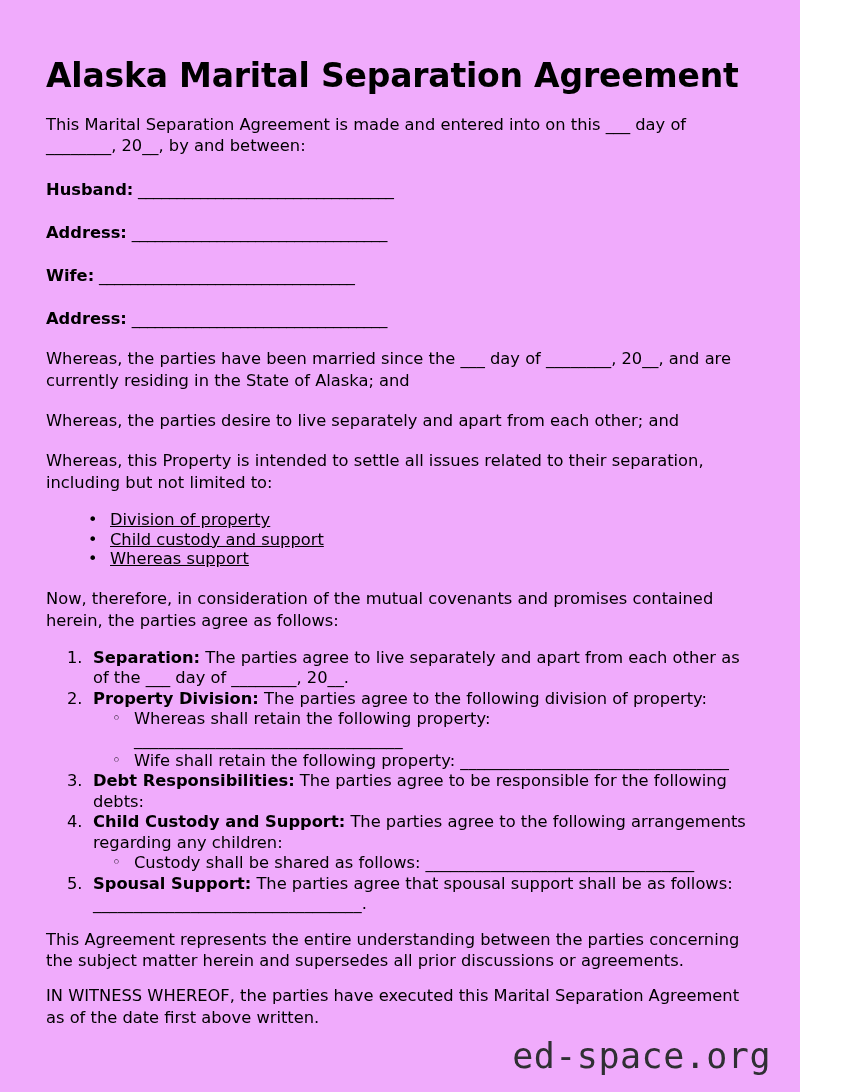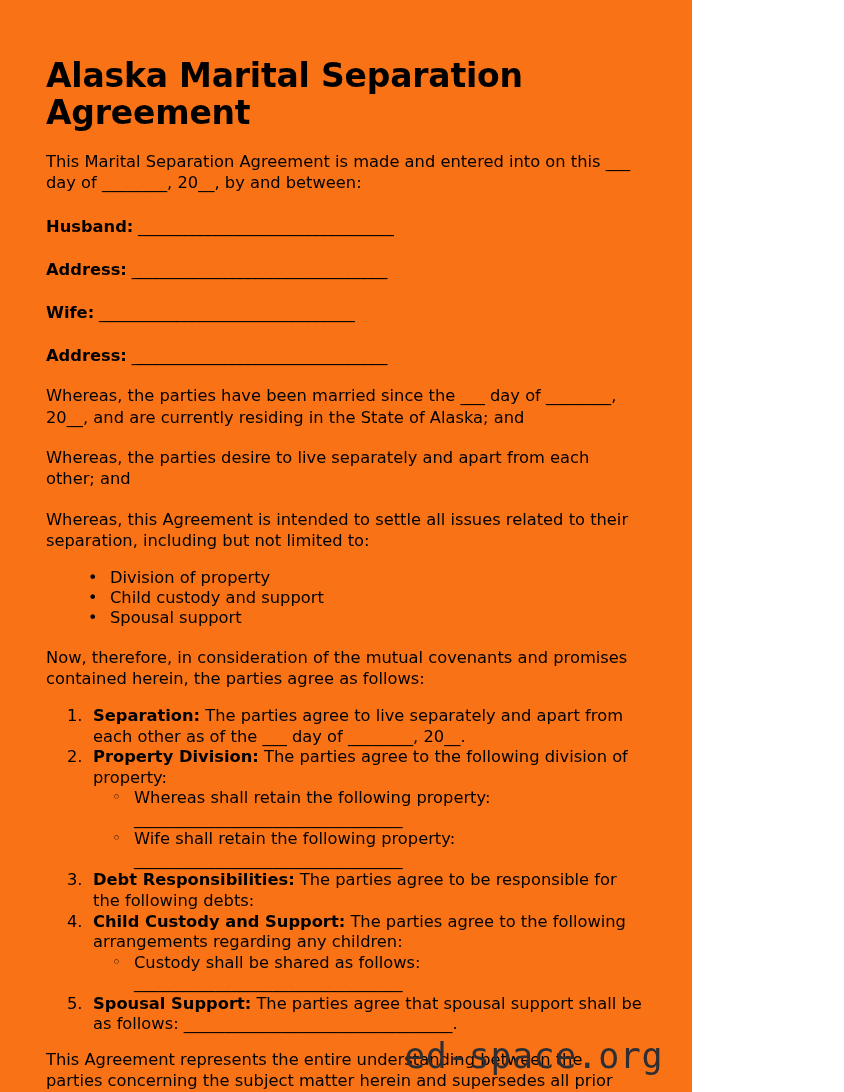--- a/index.html
+++ b/index.html
@@ -14,23 +14,23 @@
     position: relative;
     overflow: hidden;
     font-family: "DejaVu Sans", "Liberation Sans", sans-serif;
     color: #000000;
     -webkit-font-smoothing: antialiased;
   }
   .page {
     position: absolute;
     left: 0;
     top: 0;
-    width: 692px;
+    width: 800px;
     height: 1092px;
-    background: #f97316;
+    background: #f0abfc;
     box-sizing: border-box;
     padding: 46px 49px 16px 46px;
   }
 
   h1.doc-title {
     font-family: "DejaVu Sans", "Liberation Sans", sans-serif;
     font-size: 33px;
     font-weight: bold;
     letter-spacing: -0.2px;
     line-height: 1.12;
@@ -67,20 +67,21 @@
     list-style: none;
     margin: 17px 0 0 0;
     padding: 0 0 0 42px;
     font-size: 16.3px;
     line-height: 1.21;
   }
   ul.bullets > li {
     position: relative;
     padding-left: 22px;
     margin: 0;
+    text-decoration: underline;
   }
   ul.bullets > li::before {
     content: "\2022";
     position: absolute;
     left: 0;
     top: 0;
     font-size: 16px;
   }
 
   ol.terms {
@@ -148,26 +149,26 @@
 
   <div id="party-fields">
       <div class="fieldline"><span class="lbl">Husband:</span><span class="blank"> _________________________________</span></div>
       <div class="fieldline"><span class="lbl">Address:</span><span class="blank"> _________________________________</span></div>
       <div class="fieldline"><span class="lbl">Wife:</span><span class="blank"> _________________________________</span></div>
       <div class="fieldline"><span class="lbl">Address:</span><span class="blank"> _________________________________</span></div>
     </div>
 
   <p class="para">Whereas, the parties have been married since the ___ day of ________, 20__, and are currently residing in the State of Alaska; and</p>
   <p class="para">Whereas, the parties desire to live separately and apart from each other; and</p>
-  <p class="para">Whereas, this Agreement is intended to settle all issues related to their separation, including but not limited to:</p>
+  <p class="para">Whereas, this Property is intended to settle all issues related to their separation, including but not limited to:</p>
 
   <ul class="bullets" id="issue-bullets">
       <li>Division of property</li>
       <li>Child custody and support</li>
-      <li>Spousal support</li>
+      <li>Whereas support</li>
     </ul>
 
   <p class="para">Now, therefore, in consideration of the mutual covenants and promises contained herein, the parties agree as follows:</p>
 
   <ol class="terms" id="terms-list">
       <li><b>Separation:</b><span> The parties agree to live separately and apart from each other as of the ___ day of ________, 20__.</span></li>
       <li><b>Property Division:</b><span> The parties agree to the following division of property:</span><ul class="subs">
           <li>Whereas shall retain the following property: _________________________________</li>
           <li>Wife shall retain the following property: _________________________________</li>
         </ul></li>

